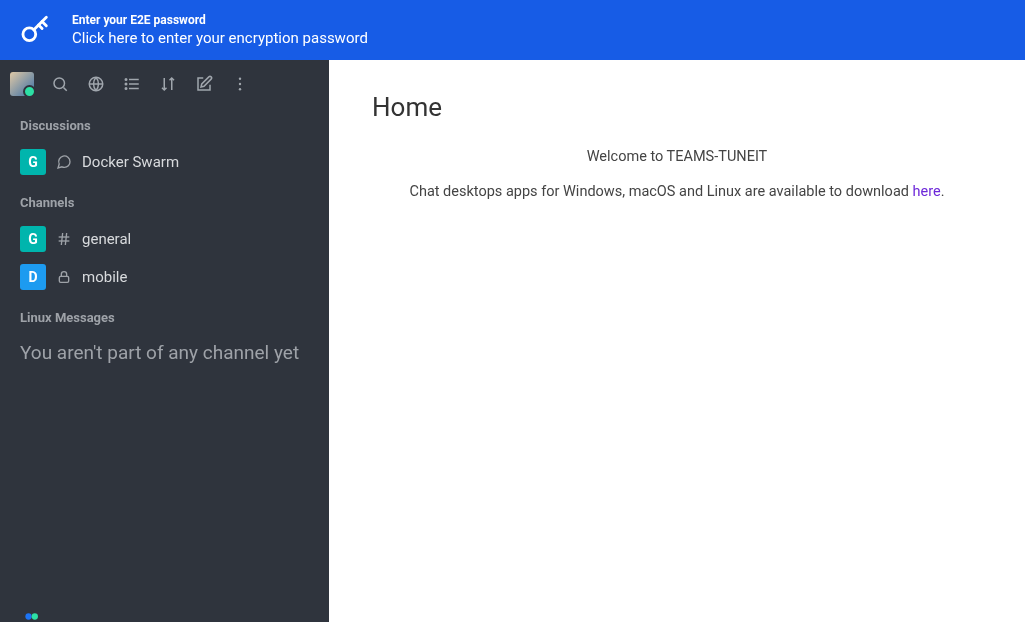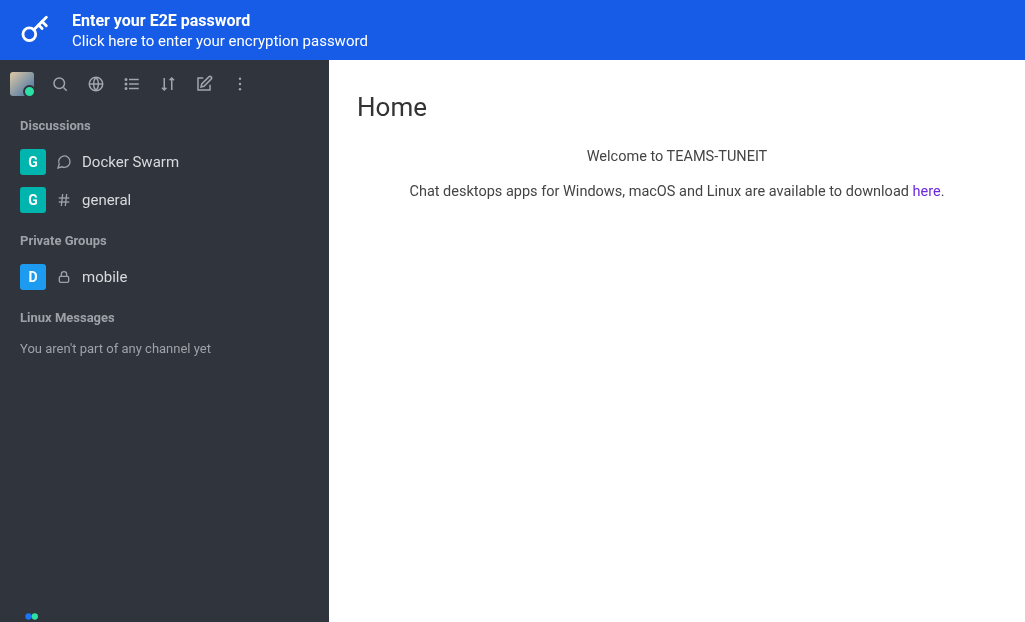--- a/index.html
+++ b/index.html
@@ -8,21 +8,21 @@
     .banner {
       background: #175CE6;
       color: #fff;
       height: 60px;
       display: flex;
       align-items: center;
       padding: 0 10px;
       gap: 12px;
     }
     .banner-icon { width: 50px; display: flex; align-items: center; justify-content: center; }
-    .banner-text .title { font-weight: 700; font-size: 16px; }
+    .banner-text .title { font-weight: 700; font-size: 12px; }
     .banner-text .sub { font-size: 15px; margin-top: 2px; }
     
     .main { display: flex; height: 562px; }
     
     .sidebar {
       width: 329px;
       background: #2F343D;
       color: #cbced1;
       display: flex;
       flex-direction: column;
@@ -83,21 +83,21 @@
       display: flex; align-items: center; justify-content: center;
       color: #fff; font-weight: 700; font-size: 14px;
       flex-shrink: 0;
     }
     .chip-g { background: #00B5AD; }
     .chip-d { background: #1D9BF0; }
     .chan-icon { width: 16px; height: 16px; color: #9ea2a8; flex-shrink: 0; display:flex; align-items:center; justify-content:center;}
     .chan-icon svg { width: 16px; height: 16px; }
     
     .empty-msg {
-      font-size: 13px;
+      font-size: 19px;
       color: #9ea2a8;
       padding: 6px 15px 6px 20px;
     }
     
     .bottom-indicator {
       position: absolute;
       bottom: 6px; left: 24px;
       width: 18px; height: 10px;
     }
     
@@ -105,20 +105,21 @@
       flex: 1;
       background: #fff;
       padding: 32px 28px;
       color: #2c2f33;
     }
     .content h1 {
       font-size: 26px;
       font-weight: 400;
       color: #333;
       margin-bottom: 24px;
+      margin-left: 15px;
     }
     .content p {
       font-size: 14.5px;
       color: #444;
       margin-bottom: 14px;
       line-height: 1.45;
       text-align: center;
     }
     .content a { color: #6d28d9; text-decoration: none; }
   </style>
@@ -195,34 +196,34 @@
     <div class="channel-item">
       <div class="chip chip-g">G</div>
       <div class="chan-icon">
         <svg viewBox="0 0 24 24" fill="none" stroke="currentColor" stroke-width="2">
             <path d="M21 11.5a8.38 8.38 0 0 1-8.5 8.5 8.5 8.5 0 0 1-3.5-.8L3 21l1.8-6A8.5 8.5 0 1 1 21 11.5z"></path>
           </svg>
       </div>
       <span>Docker Swarm</span>
     </div>
 
+    <div class="section-title">Channels</div>
     <div class="channel-item">
       <div class="chip chip-g">G</div>
       <div class="chan-icon">
         <svg viewBox="0 0 24 24" fill="none" stroke="currentColor" stroke-width="2">
             <line x1="4" y1="9" x2="20" y2="9"></line>
             <line x1="4" y1="15" x2="20" y2="15"></line>
             <line x1="10" y1="3" x2="8" y2="21"></line>
             <line x1="16" y1="3" x2="14" y2="21"></line>
           </svg>
       </div>
       <span>general</span>
     </div>
 
-    <div class="section-title">Private Groups</div>
     <div class="channel-item">
       <div class="chip chip-d">D</div>
       <div class="chan-icon">
         <svg viewBox="0 0 24 24" fill="none" stroke="currentColor" stroke-width="2">
             <rect x="5" y="11" width="14" height="9" rx="2"></rect>
             <path d="M8 11V8a4 4 0 0 1 8 0v3"></path>
           </svg>
       </div>
       <span>mobile</span>
     </div>

